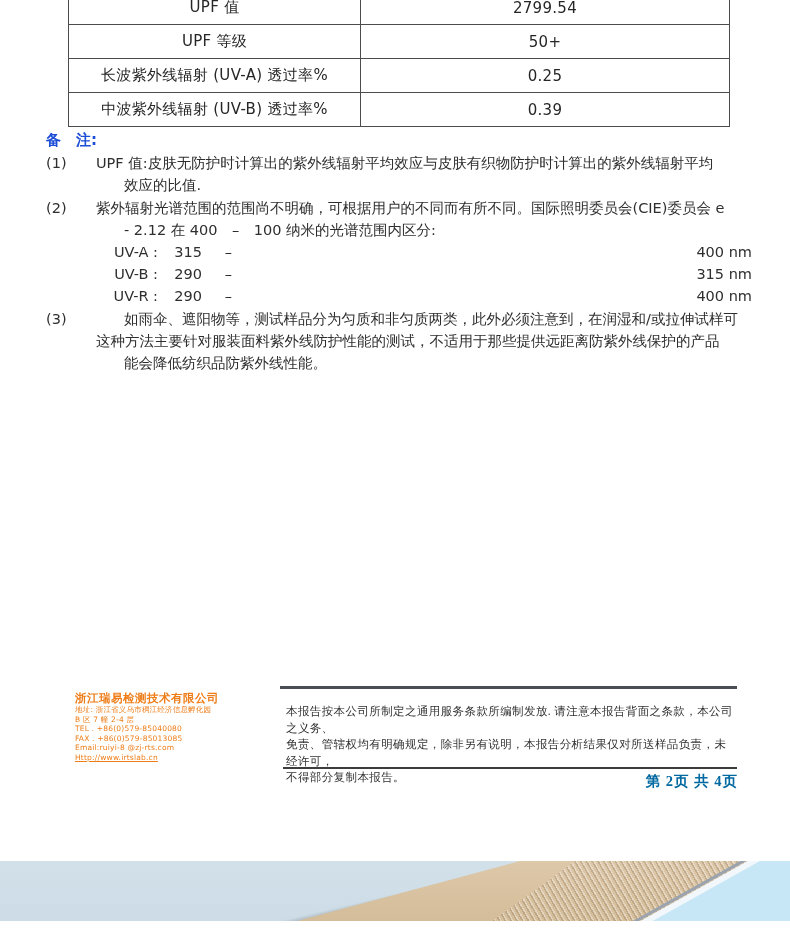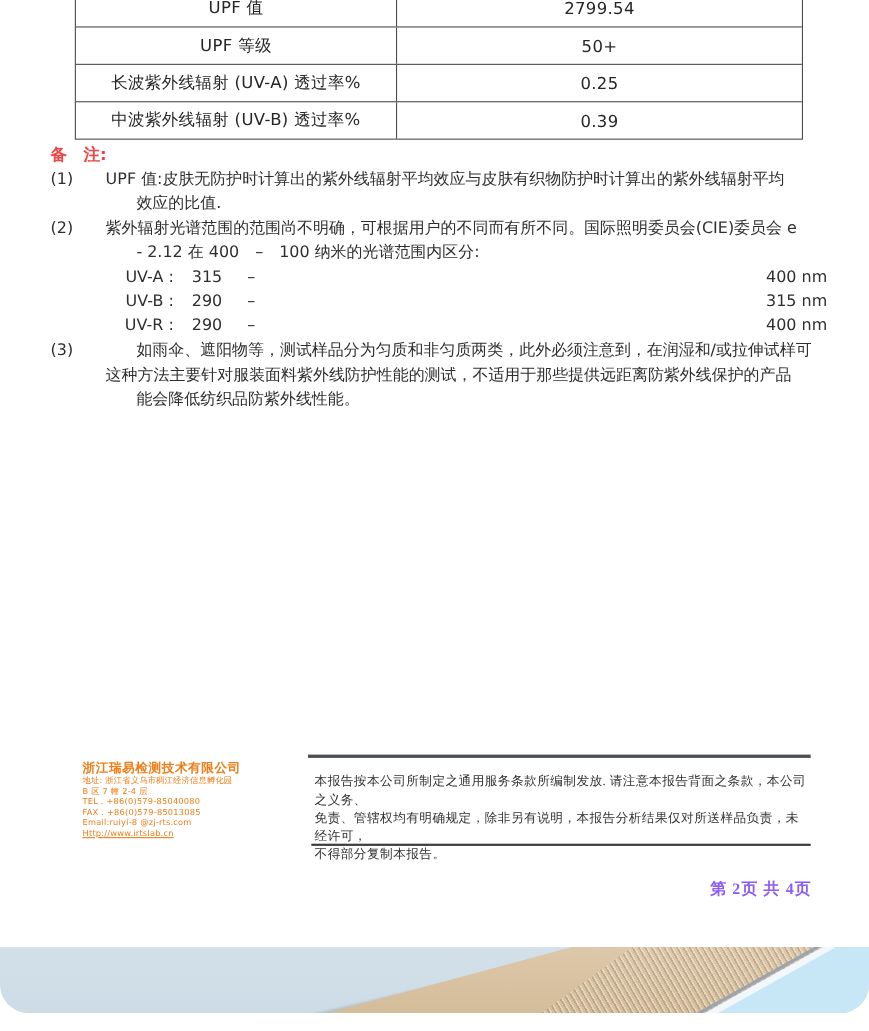--- a/index.html
+++ b/index.html
@@ -1,36 +1,36 @@
 <!DOCTYPE html>
 <html><head>
 <meta charset="utf-8">
 <style>
   html,body{margin:0;padding:0;}
   body{
     width:790px;height:937px;background:#ffffff;
     font-family:"DejaVu Sans","Liberation Sans",sans-serif;
     -webkit-font-smoothing:antialiased;
   }
-  .page{position:relative;width:790px;height:921px;overflow:hidden;background:#fff;border-radius:26px;}
+  .page{position:relative;width:790px;height:921px;overflow:hidden;background:#fff;}
 
   
   .results-table{
     position:absolute;left:68px;top:-10px;width:660px;
     border:1px solid #4c4c4c;background:#fff;
   }
   .trow{display:grid;grid-template-columns:292px 1fr;height:33px;border-bottom:1px solid #4c4c4c;}
   .trow:last-child{border-bottom:none;}
   .tcell{display:flex;align-items:center;justify-content:center;
          font-size:15px;color:#262626;letter-spacing:.3px;}
   .tcell.lbl{border-right:1px solid #4c4c4c;}
 
   
   .notes{position:absolute;left:46px;top:129px;width:706px;color:#2e2e2e;font-size:14.5px;}
-  .notes-heading{font-weight:bold;font-size:15px;color:#ef4444;line-height:22px;}
+  .notes-heading{font-weight:bold;font-size:15px;color:#1d4ed8;line-height:22px;}
   .note-item{display:flex;margin-top:1px;}
   .note-num{width:26px;flex:none;line-height:22px;}
   .note-body{flex:1;}
   .note-line{line-height:22px;margin-left:24px;}
   .note-line.indent{padding-left:28px;}
   .ranges{padding-left:28px;text-align:right;}
   .range-row{display:grid;grid-template-columns:58px 44px 30px auto;line-height:22px;}
 
   
   .stamp{position:absolute;left:75px;top:691px;width:170px;color:#ee7d18;}
@@ -41,21 +41,21 @@
   .rule-top{position:absolute;left:280px;top:686px;width:457px;height:3px;background:#4a4e52;}
   .disclaimer{
     position:absolute;left:286px;top:703px;width:452px;
     font-family:"Liberation Serif","DejaVu Serif",serif;
     font-size:11.5px;line-height:16.5px;color:#313131;letter-spacing:.4px;
   }
   .rule-bottom{position:absolute;left:283px;top:767px;width:454px;height:2px;background:#3c3c3c;}
   .page-num{
     position:absolute;right:52px;top:772px;
     font-family:"Liberation Serif","DejaVu Serif",serif;
-    font-size:14.5px;font-weight:600;color:#8b5cf6;letter-spacing:1px;margin-top:27px;
+    font-size:14.5px;font-weight:600;color:#0369a1;letter-spacing:1px;
   }
 
   
   .photo-strip{
     position:absolute;left:0;top:861px;width:790px;height:76px;overflow:hidden;
     background:linear-gradient(180deg,#d2e0e9 0%,#cbdbe5 100%);
   }
   .fabric-shadow{
     position:absolute;left:234px;top:73px;width:345px;height:4px;
     background:rgba(118,126,138,.35);border-radius:3px;

